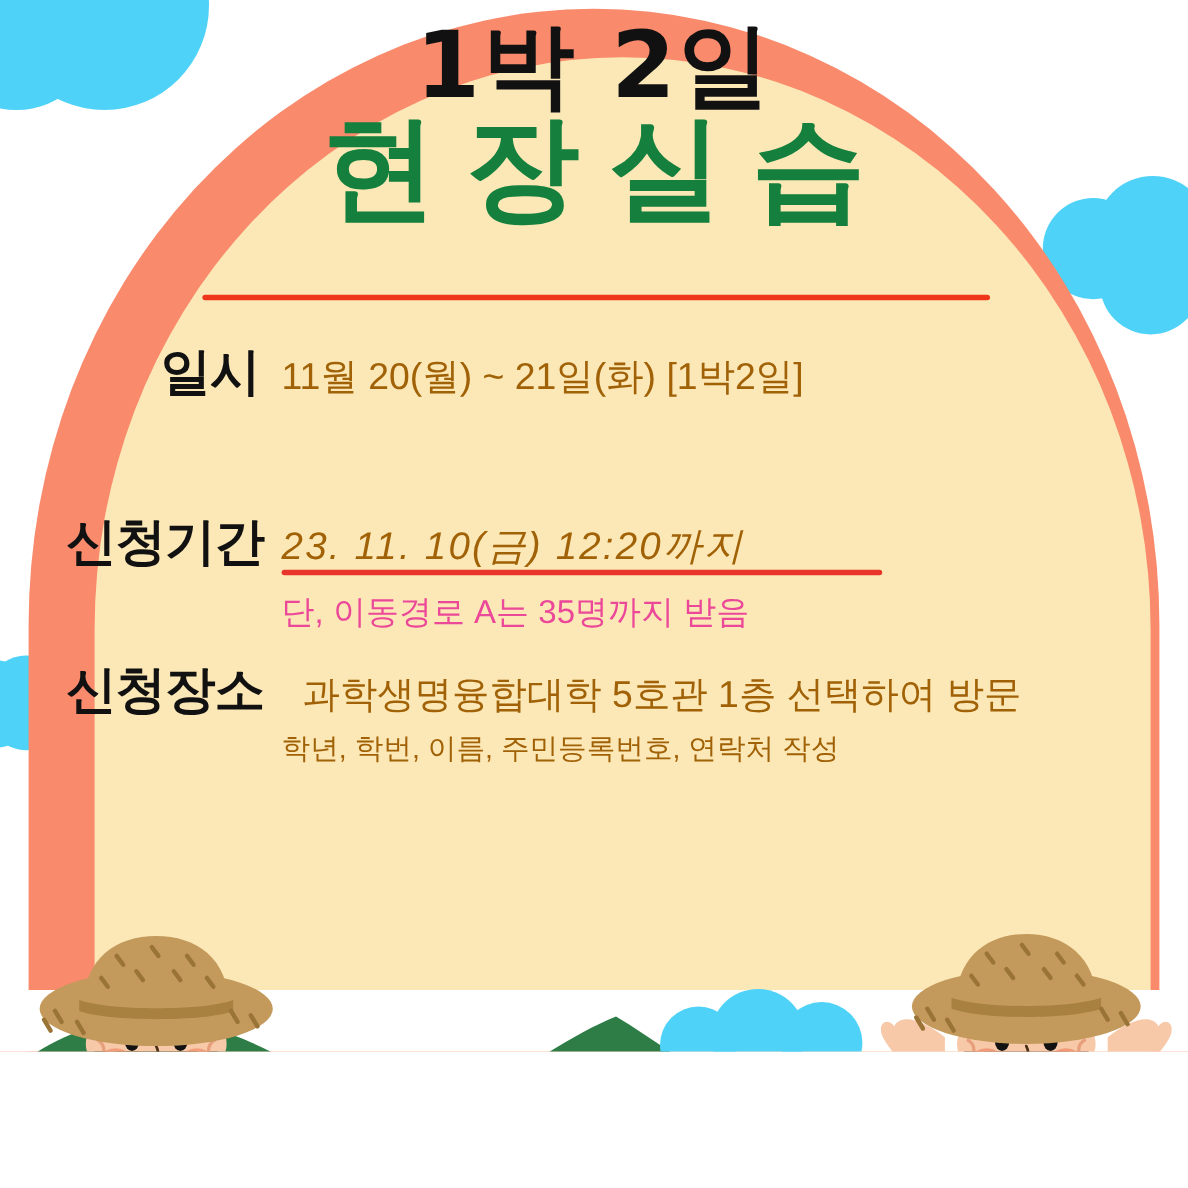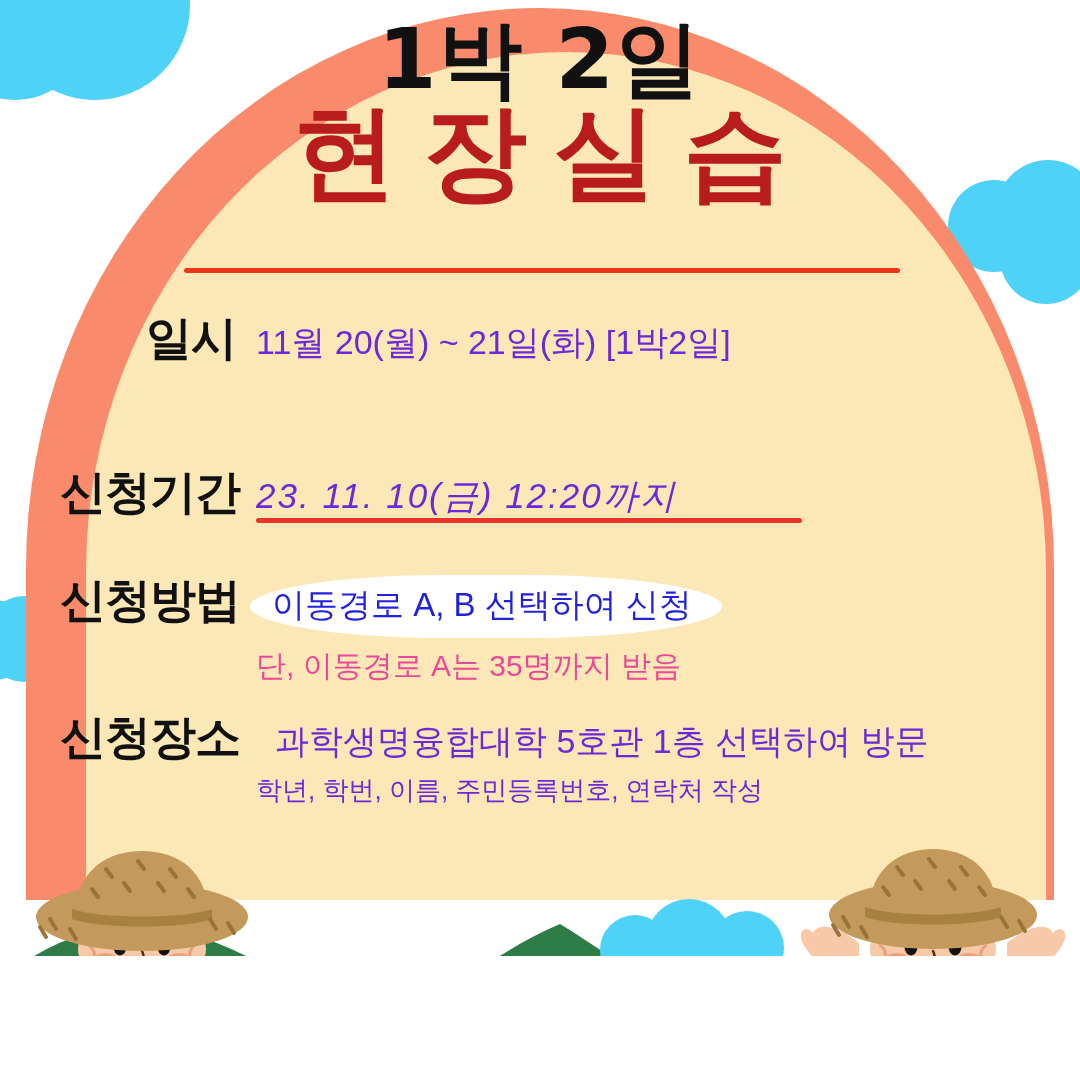--- a/index.html
+++ b/index.html
@@ -54,37 +54,37 @@
 
   
   #title-wrap{position:absolute;left:60px;top:18px;width:960px;text-align:center;z-index:6;}
   #title-line1{
     font-family:"DejaVu Sans","Liberation Sans",sans-serif;
     font-weight:bold;font-size:84px;line-height:0.98;color:#111111;
     letter-spacing:2px;
   }
   #title-line2{
     font-family:"DejaVu Sans","Liberation Sans",sans-serif;
-    font-weight:bold;font-size:104px;line-height:1.08;color:#b91c1c;
+    font-weight:bold;font-size:104px;line-height:1.08;color:#15803d;
     letter-spacing:26px;margin-top:-4px;padding-left:26px;
   }
   #title-rule{
     position:absolute;left:184px;top:268px;width:716px;height:5px;
     background:#F0361A;border-radius:3px;z-index:6;
   }
 
   
   #info{position:absolute;left:60px;top:300px;width:960px;z-index:7;}
   .row{display:flex;align-items:baseline;}
   .label{
     width:176px;flex:0 0 176px;text-align:right;padding-right:20px;
     font-weight:bold;color:#111111;font-size:46px;letter-spacing:-1px;
     white-space:nowrap;
   }
-  .value{font-size:33px;color:#6d28d9;white-space:nowrap;}
+  .value{font-size:33px;color:#a16207;white-space:nowrap;}
 
   #row-date{margin-top:8px;}
   #row-date .value{font-size:34px;}
 
   #row-target{margin-top:74px;}
   #row-target .value{font-size:35px;}
 
   #row-period{margin-top:92px;position:relative;}
   #row-period .value{
     font-style:italic;font-size:35px;letter-spacing:2px;
@@ -167,26 +167,20 @@
       <div class="value">11월 20(월) ~ 21일(화) [1박2일]</div>
     </div>
 
 
     <div class="row" id="row-period">
       <div class="label">신청기간</div>
       <div class="value">23. 11. 10(금) 12:20까지</div>
       <div id="period-underline"></div>
     </div>
 
-    <div class="row" id="row-method">
-      <div class="label">신청방법</div>
-      <div id="method-pill">
-        <span id="method-text">이동경로 A, B 선택하여 신청</span>
-      </div>
-    </div>
 
     <div class="row" id="row-note">
       <div class="label"></div>
       <div class="value">단, 이동경로 A는 35명까지 받음</div>
     </div>
 
     <div class="row" id="row-place">
       <div class="label">신청장소</div>
       <div class="value">과학생명융합대학 5호관 1층 선택하여 방문</div>
     </div>

